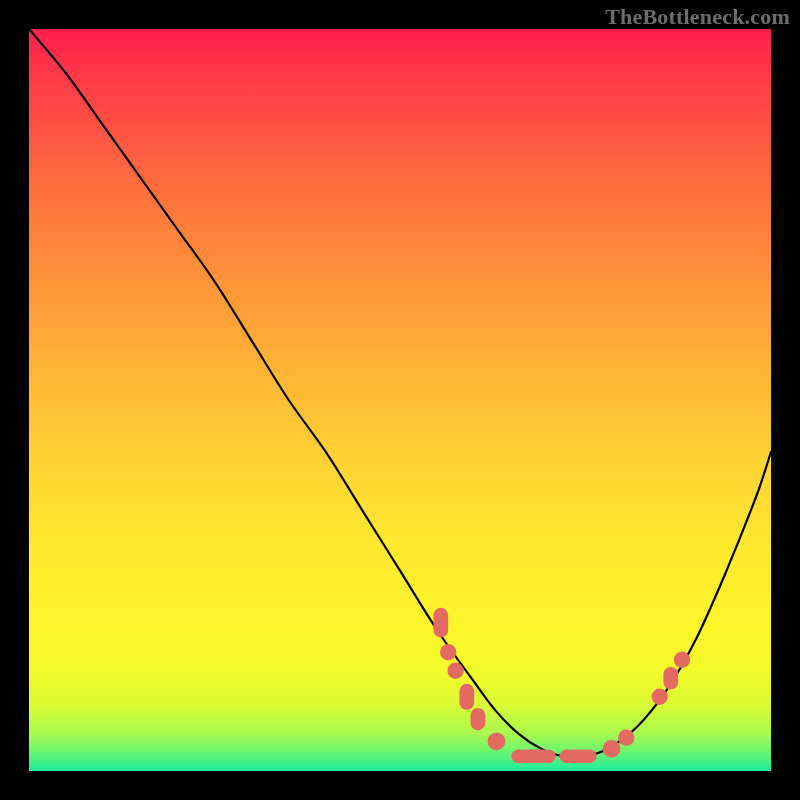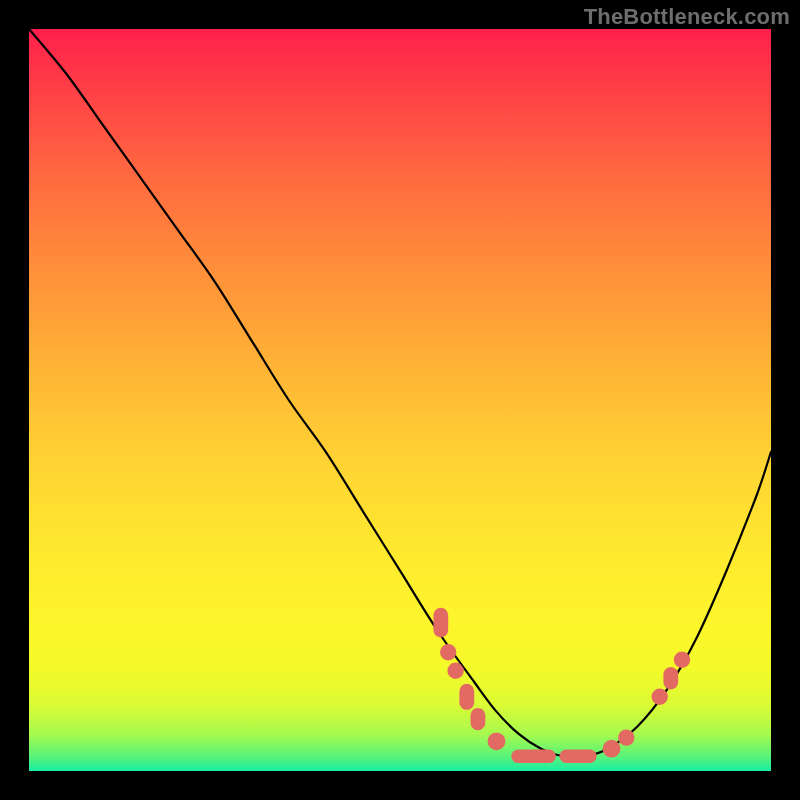--- a/index.html
+++ b/index.html
@@ -35,20 +35,21 @@
   }
   .watermark {
     position: absolute;
     top: 4px;
     right: 10px;
     color: #6d6d6d;
     font-size: 22px;
     font-weight: 600;
     letter-spacing: 0.2px;
     user-select: none;
+    font-family: Liberation Serif, serif;
   }
   svg.plot {
     position: absolute;
     left: 0;
     top: 0;
     width: 742px;
     height: 742px;
     overflow: visible;
   }
   .curve {

